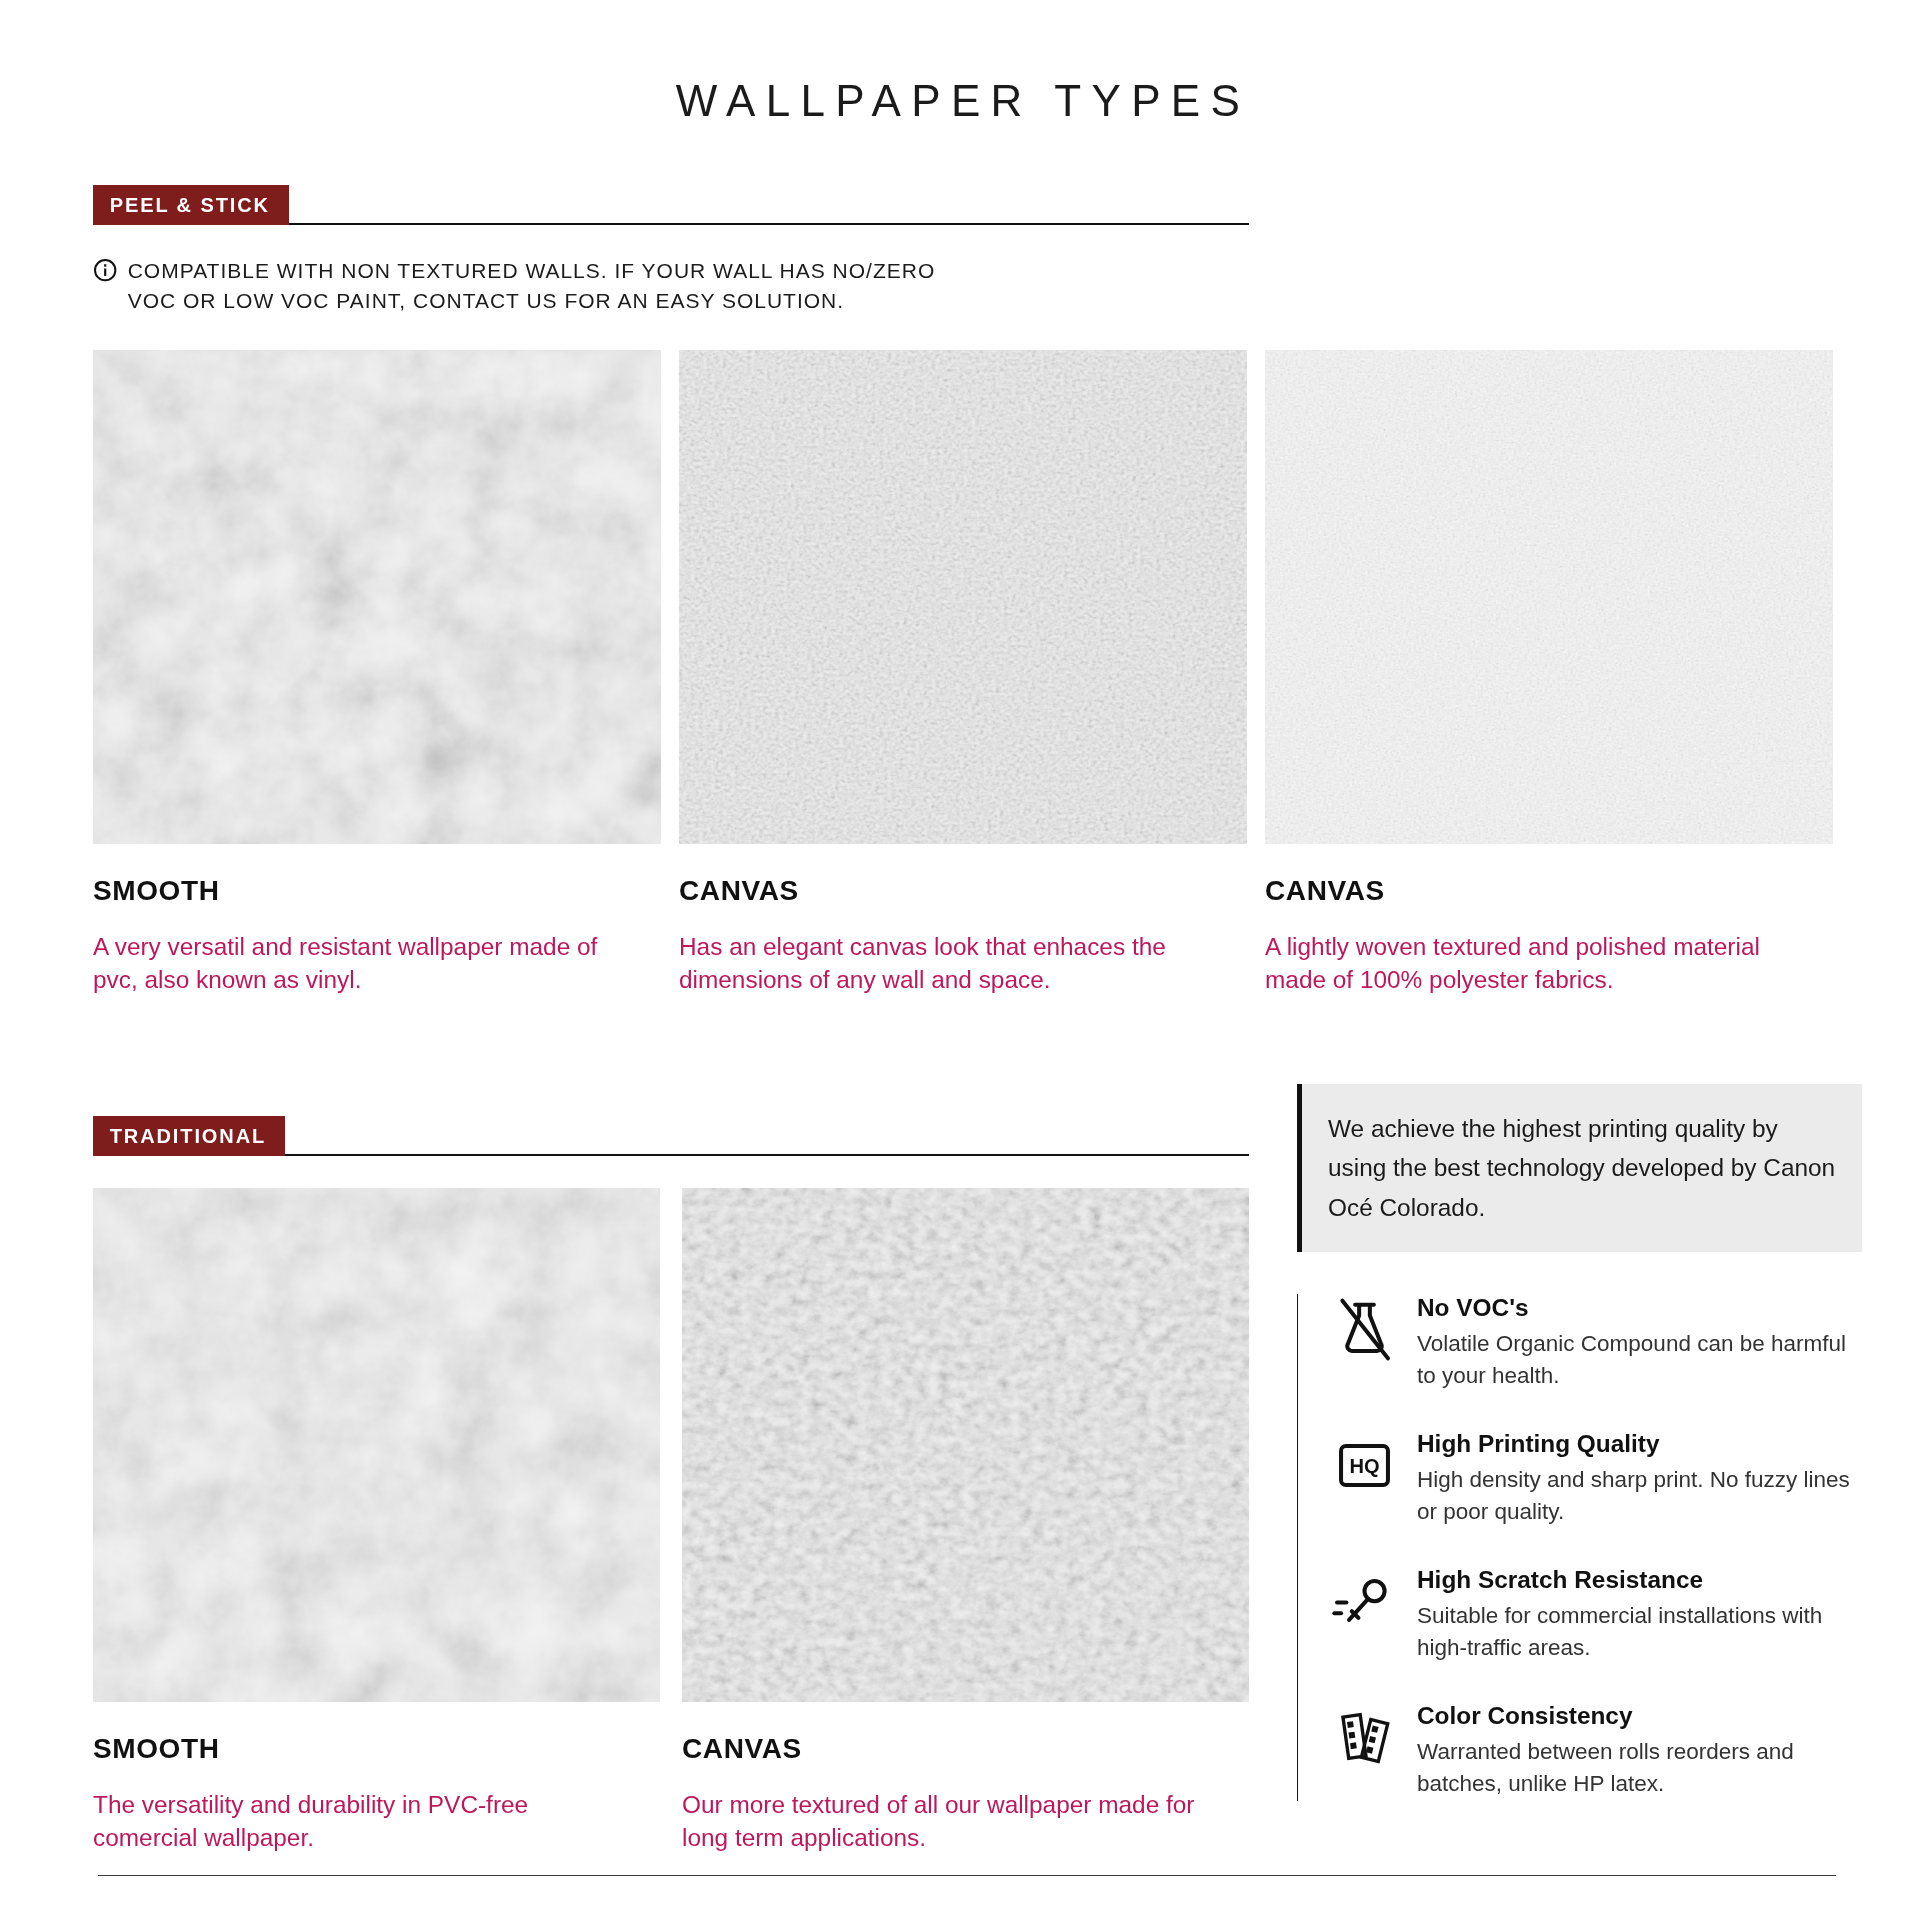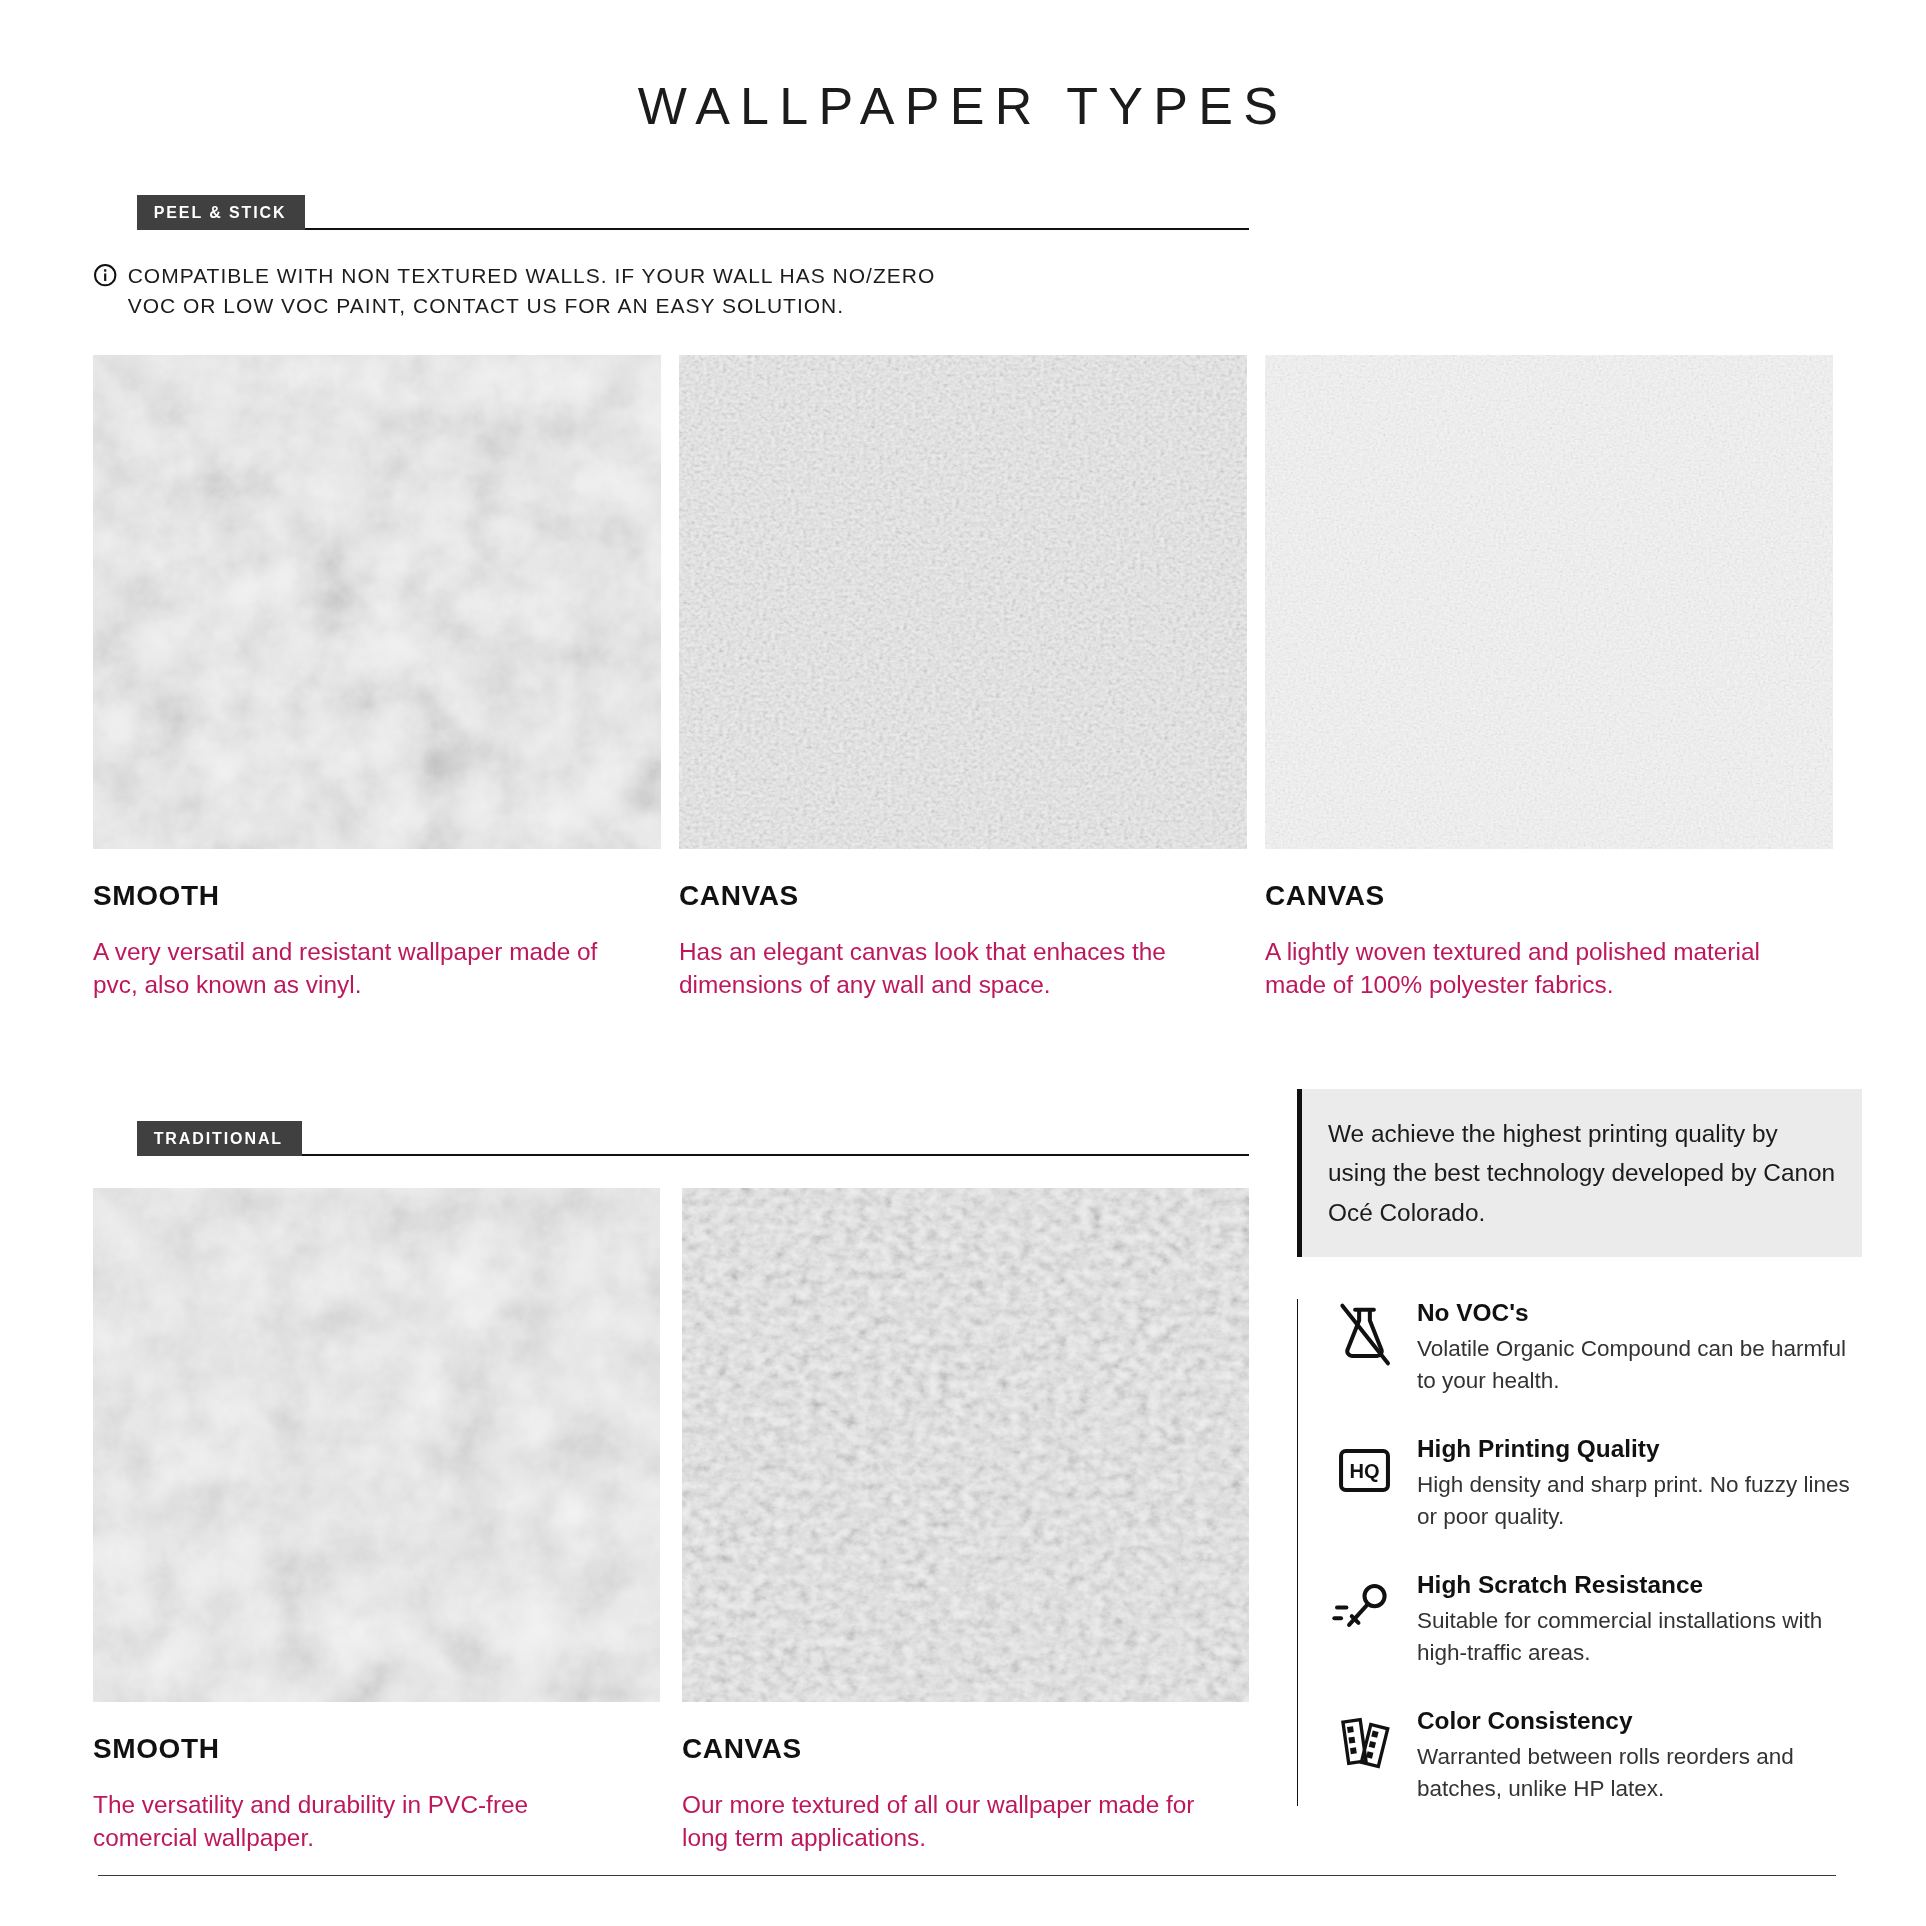--- a/index.html
+++ b/index.html
@@ -4,29 +4,29 @@
 <style>
   * { box-sizing: border-box; }
   html, body { margin: 0; padding: 0; background: #ffffff; }
   body { font-family: "Liberation Sans", sans-serif; color: #1a1a1a; }
   .page { position: relative; width: 1926px; height: 1926px; overflow: hidden; background: #fff; }
   .content { padding: 0 93px; }
 
   .title {
     margin: 0; padding-top: 76px;
     text-align: center;
-    font-size: 52px; font-weight: 500; letter-spacing: 10.3px;
+    font-size: 44px; font-weight: 500; letter-spacing: 10.3px;
     color: #1b1b1b; white-space: nowrap;
   }
 
   .section-header { display: flex; align-items: flex-end; width: 1156px; margin-top: 59px; }
   .black-label {
-    background: #404040; color: #fff;
-    font-weight: 700; font-size: 16px; letter-spacing: 1.9px;
-    padding: 9px 19px 7.7px 16.7px; white-space: nowrap; margin-left: 44px;
+    background: #7f1d1d; color: #fff;
+    font-weight: 700; font-size: 20px; letter-spacing: 1.9px;
+    padding: 9px 19px 7.7px 16.7px; white-space: nowrap;
   }
   .rule { flex: 1; border-bottom: 2.6px solid #111; }
 
   .note { display: flex; margin-top: 31px; color: #1c1c1c; }
   .note .info-ic { flex: none; margin-right: 10.3px; margin-top: 1.9px; }
   .note-text { font-size: 21px; letter-spacing: 1px; line-height: 1.45; font-weight: 400; }
 
   .swatch-row { display: flex; gap: 18px; margin-top: 33px; }
   .swatch-card { flex: 1; min-width: 0; }
   .texture { width: 100%; height: 494px; background: #f3f3f3; overflow: hidden; }

